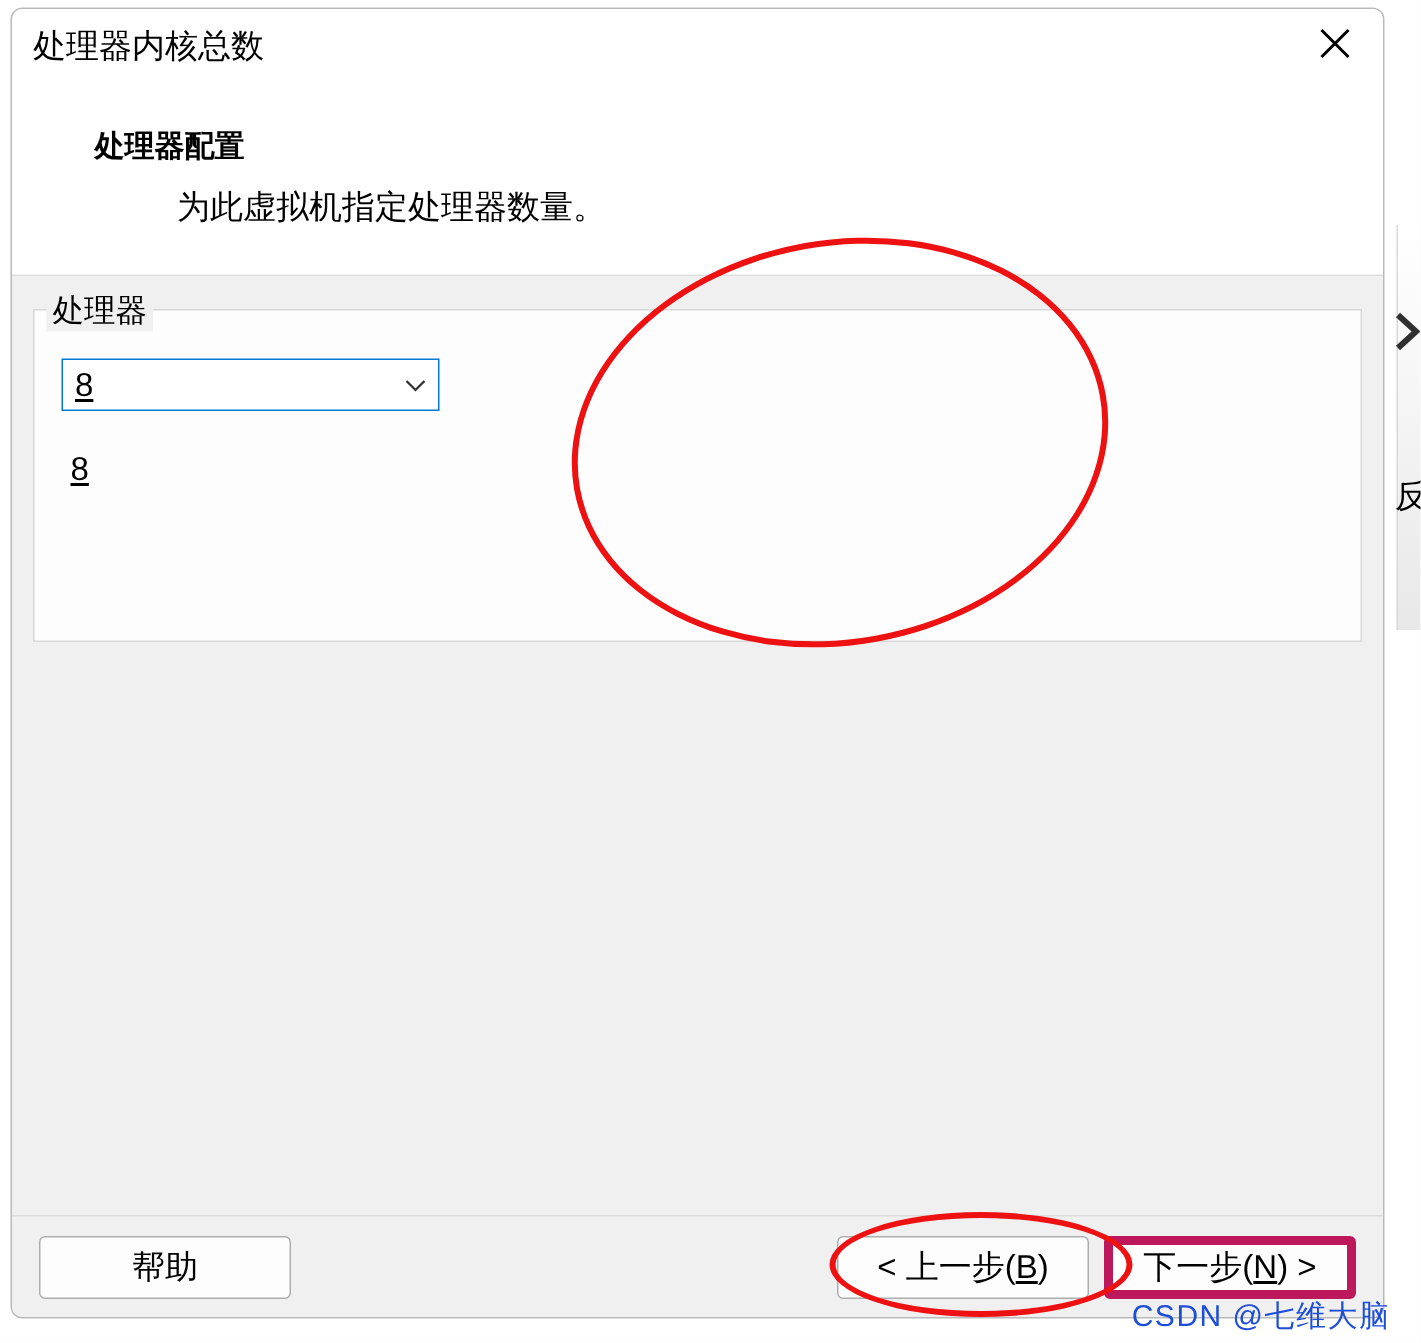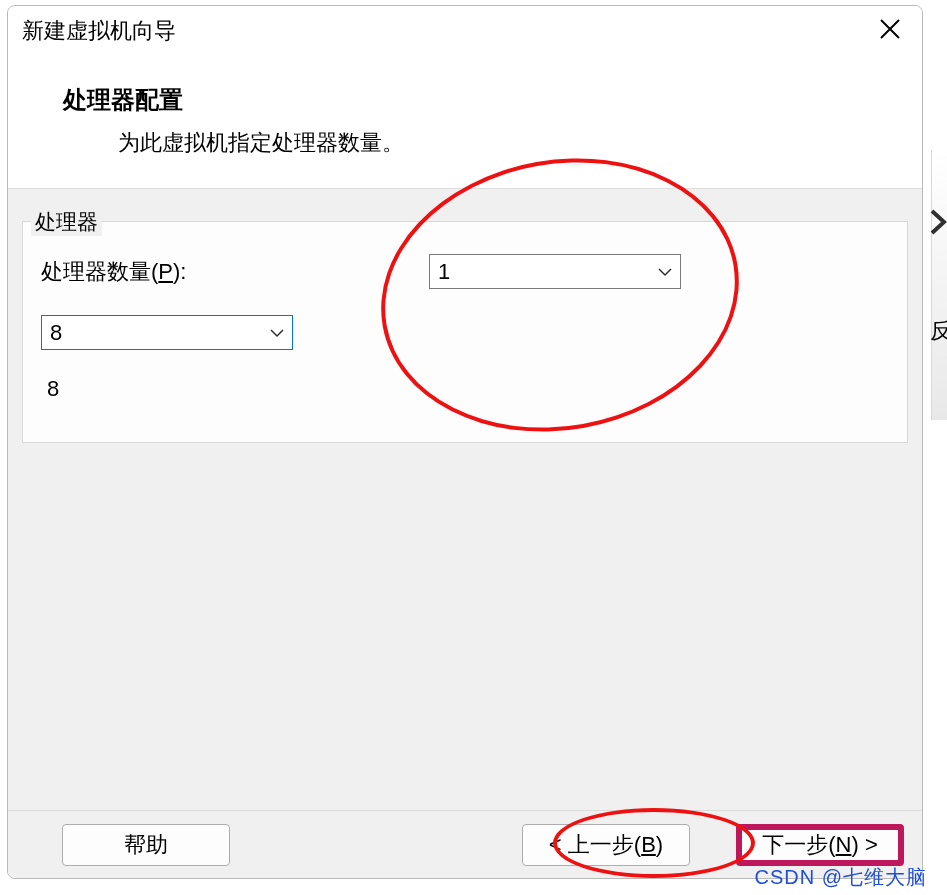--- a/index.html
+++ b/index.html
@@ -41,43 +41,44 @@
     color: #000;
     background: transparent;
     border: none;
   }
   .header {
     padding: 28px 14px 30px 55px;
     background: #fff;
     border-bottom: 1px solid #dedede;
   }
   .header .heading {
-    font-size: 24px;
+    font-size: 20px;
     font-weight: bold;
     color: #000;
     margin-bottom: 12px;
   }
   .header .subheading {
     font-size: 22px;
     color: #000;
     padding-left: 55px;
   }
   .content {
     flex: 1;
     background: #f0f0f0;
     padding: 20px 14px 10px 14px;
     position: relative;
   }
   .fieldset {
     position: relative;
     border: 1px solid #d8d8d8;
     background: #fdfdfd;
     padding: 32px 18px 32px 18px;
-    margin-top: 12px;
+    margin-top: 2px;
     height: 222px;
+    text-decoration: underline;
   }
   .legend {
     position: absolute;
     top: -14px;
     left: 8px;
     background: #f0f0f0;
     padding: 0 4px;
     font-size: 21px;
     color: #000;
   }
@@ -132,21 +133,20 @@
     border: 1px solid #adadad;
     background: #fdfdfd;
     border-radius: 4px;
     font-size: 22px;
     color: #000;
     display: inline-flex;
     align-items: center;
     justify-content: center;
     cursor: pointer;
     padding: 0 14px;
-    margin-left: 36px;
   }
   .btn .ul { text-decoration: underline; }
   .btn.default {
     border: 6px solid #be185d;
   }
   .spacer { flex: 1; }
 
   
   .annot {
     position: absolute;
@@ -188,52 +188,39 @@
     color: #1d4ed8;
     letter-spacing: 1px;
   }
 </style>
 </head>
 <body>
 
 <div class="dialog">
 
   <div class="titlebar">
-    <span class="title">新建虚拟机向导</span>
+    <span class="title">处理器内核总数</span>
     <button class="close-btn">
       <span>
         <svg width="22" height="22" viewBox="0 0 22 22">
             <path d="M2 2 L20 20 M20 2 L2 20" stroke="#000" stroke-width="2" fill="none"></path>
           </svg>
       </span>
     </button>
   </div>
 
   <div class="header">
     <div class="heading">处理器配置</div>
     <div class="subheading">为此虚拟机指定处理器数量。</div>
   </div>
 
   <div class="content">
     <div class="fieldset">
       <div class="legend">处理器</div>
 
-      <div class="row">
-        <div class="label">
-          <span>处理器数量(</span><span class="ul">P</span><span>):</span>
-        </div>
-        <div class="combo">
-          <span class="val">1</span>
-          <span class="chev">
-            <svg width="14" height="10" viewBox="0 0 14 10">
-                <path d="M1 2 L7 8 L13 2" stroke="#303030" stroke-width="1.5" fill="none"></path>
-              </svg>
-          </span>
-        </div>
-      </div>
 
       <div class="row">
         <div class="combo active">
           <span class="val">8</span>
           <span class="chev">
             <svg width="14" height="10" viewBox="0 0 14 10">
                 <path d="M1 2 L7 8 L13 2" stroke="#303030" stroke-width="1.5" fill="none"></path>
               </svg>
           </span>
         </div>

